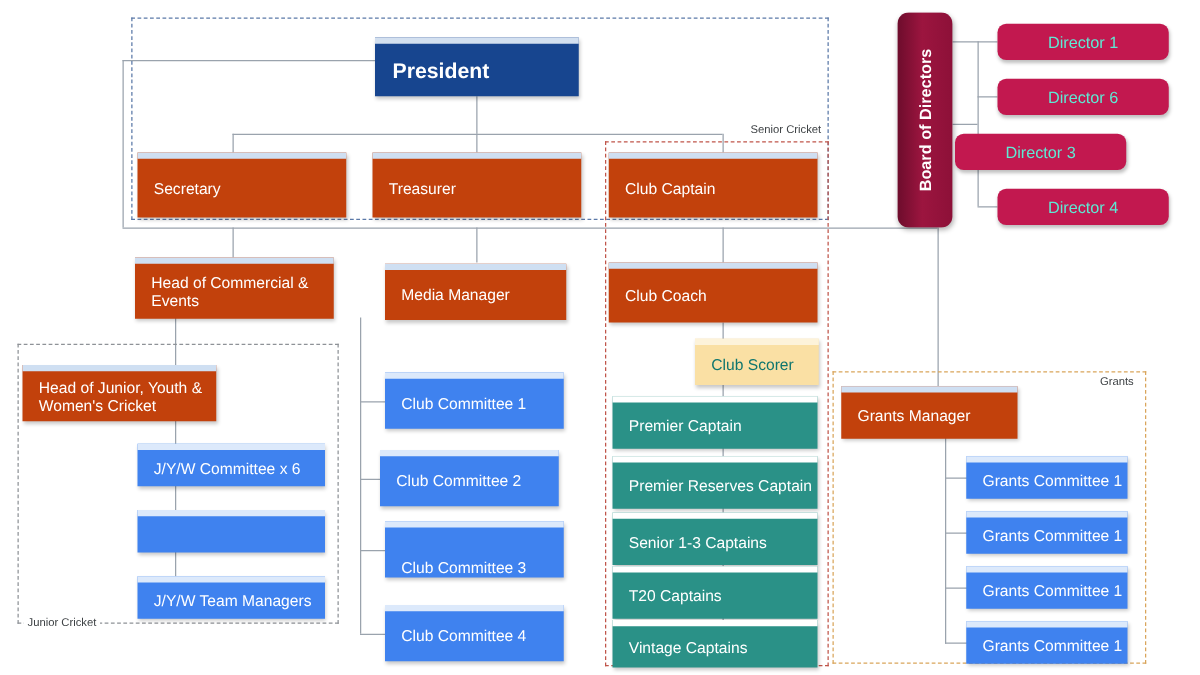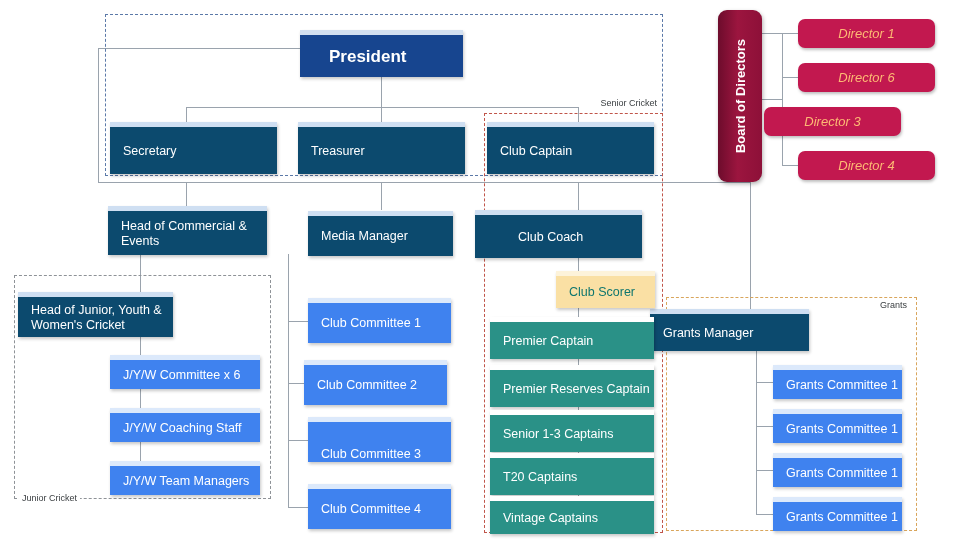--- a/index.html
+++ b/index.html
@@ -45,24 +45,24 @@
   .node .txt{
     position:relative;z-index:1;
     padding:7px 0 0 13px;
     line-height:1.22;
     font-size:12.5px;
     width:100%;
     box-sizing:border-box;
   }
 
   .n-president{background:#17458f;}
-  .n-president .txt{font-size:17px;font-weight:bold;padding-left:29px;}
+  .n-president .txt{font-size:17px;font-weight:bold;padding-left:14px;}
   .n-president .cap{background:#d3e0f0;}
 
-  .n-blue{background:#0c4a6e;}
+  .n-blue{background:#c2410c;}
   .n-lightblue{background:#3f82ef;}
   .n-lightblue .cap{background:#dce9fb;}
   .n-teal{background:#2a9187;}
   .n-teal .cap{background:#ffffff;}
   .n-amber{background:#fae0a4;}
   .n-amber .cap{background:#fdf3da;}
   .n-amber .txt{color:#0f766e;}
 
   
   .n-board{
@@ -74,23 +74,22 @@
   }
   .n-board .vtxt{
     position:absolute;left:50%;top:50%;
     transform:translate(-50%,-50%) rotate(-90deg);
     white-space:nowrap;color:#fff;font-size:13px;font-weight:bold;
   }
   .n-director{
     position:absolute;z-index:3;
     background:#c2184f;border-radius:7px;
     display:flex;align-items:center;justify-content:center;
-    color:#fdba74;font-size:13px;
+    color:#5eead4;font-size:13px;
     box-shadow:1px 2px 3px rgba(0,0,0,.25);
-    font-style:italic;
   }
 </style>
 </head>
 <body>
 
 <div id="chart">
 
   <div class="ln v" style="left:381px;top:77px;height:30px;"></div>
 
   <div class="ln h" style="left:186px;top:107px;width:392px;"></div>
@@ -174,26 +173,26 @@
   <div class="node n-blue" style="left:108px;top:206px;width:159px;height:49px;">
     <span class="cap"></span>
     <span class="txt">Head of Commercial &amp; Events</span>
   </div>
 
   <div class="node n-blue" style="left:308px;top:211px;width:145px;height:45px;">
     <span class="cap"></span>
     <span class="txt">Media Manager</span>
   </div>
 
-  <div class="node n-blue" style="left:475px;top:210px;width:167px;height:48px;padding-left:30px;">
+  <div class="node n-blue" style="left:487px;top:210px;width:167px;height:48px;">
     <span class="cap"></span>
     <span class="txt">Club Coach</span>
   </div>
 
-  <div class="node n-blue" style="left:650px;top:309px;width:159px;height:42px;align-items:center;">
+  <div class="node n-blue" style="left:673px;top:309px;width:141px;height:42px;align-items:center;">
     <span class="cap"></span>
     <span class="txt">Grants Manager</span>
   </div>
 
   <div class="node n-blue" style="left:18px;top:292px;width:155px;height:45px;">
     <span class="cap"></span>
     <span class="txt">Head of Junior, Youth &amp; Women's Cricket</span>
   </div>
 
   <div class="node n-amber" style="left:556px;top:271px;width:99px;height:37px;">
@@ -246,21 +245,20 @@
     <span class="txt">Club Committee 4</span>
   </div>
 
   <div class="node n-lightblue" style="left:110px;top:355px;width:150px;height:34px;">
     <span class="cap"></span>
     <span class="txt">J/Y/W Committee x 6</span>
   </div>
 
   <div class="node n-lightblue" style="left:110px;top:408px;width:150px;height:34px;">
     <span class="cap"></span>
-    <span class="txt">J/Y/W Coaching Staff</span>
   </div>
 
   <div class="node n-lightblue" style="left:110px;top:461px;width:150px;height:34px;">
     <span class="cap"></span>
     <span class="txt">J/Y/W Team Managers</span>
   </div>
 
   <div class="node n-lightblue" style="left:773px;top:365px;width:129px;height:34px;">
     <span class="cap"></span>
     <span class="txt">Grants Committee 1</span>

